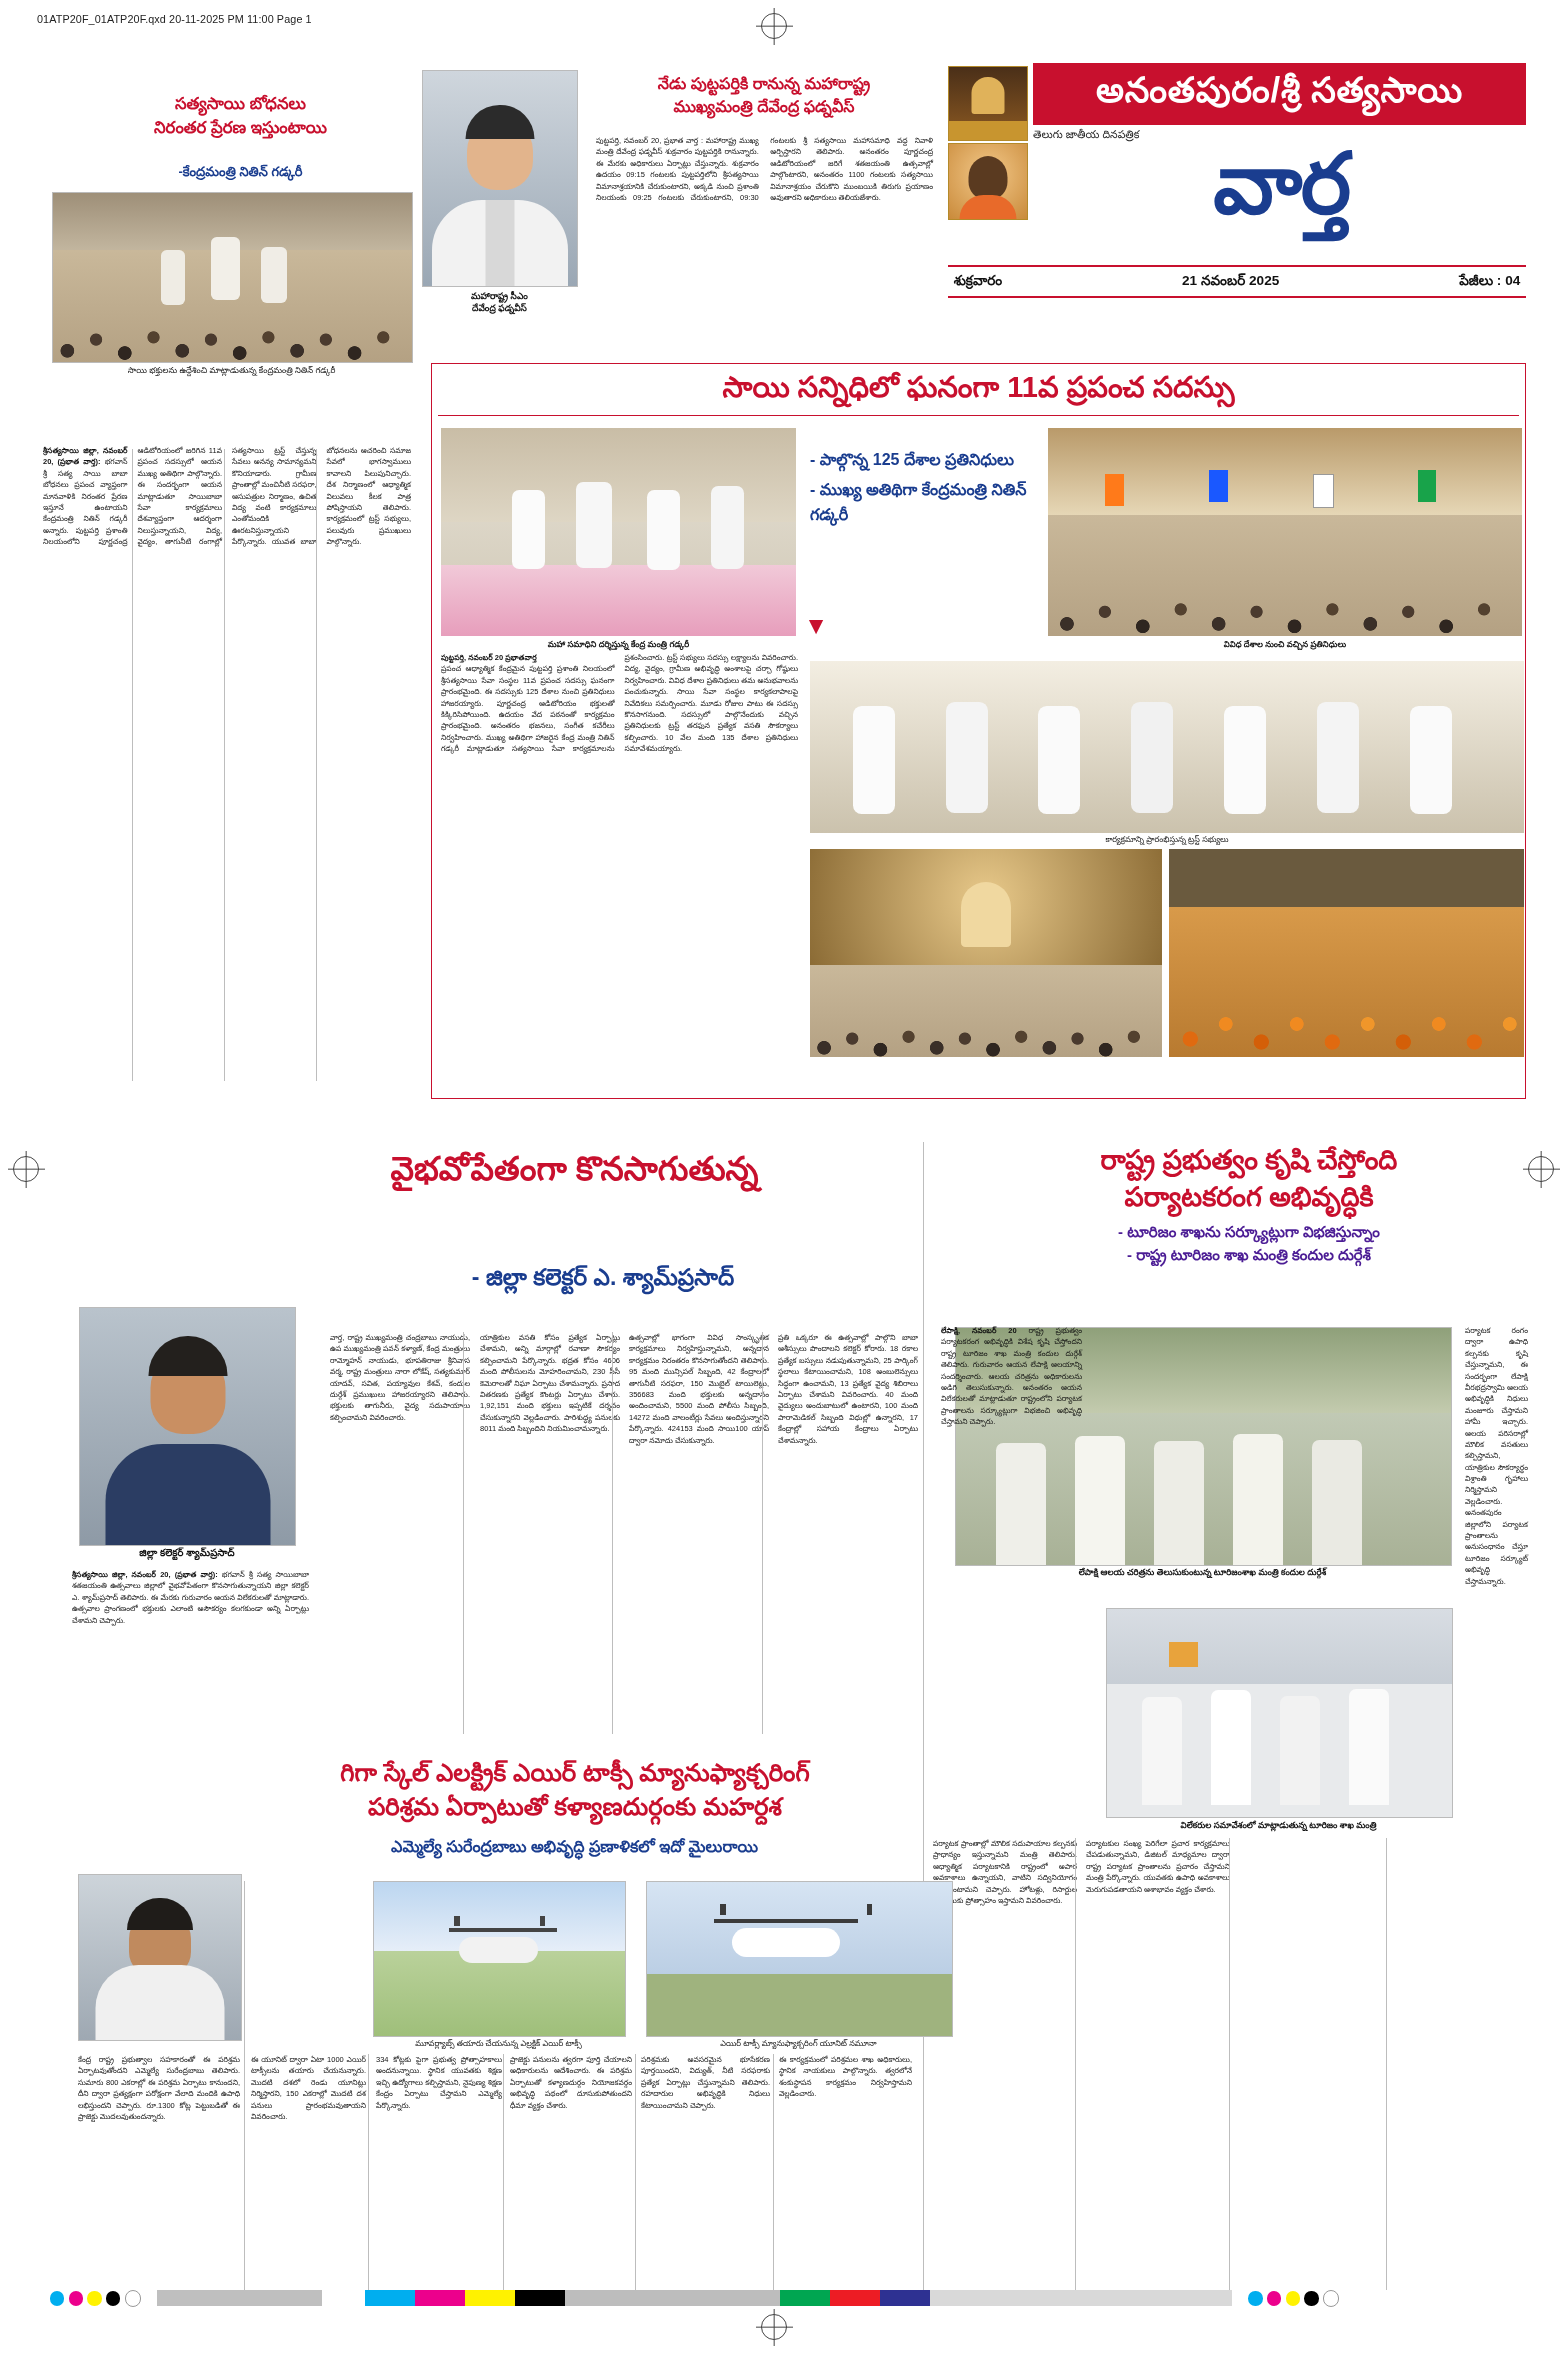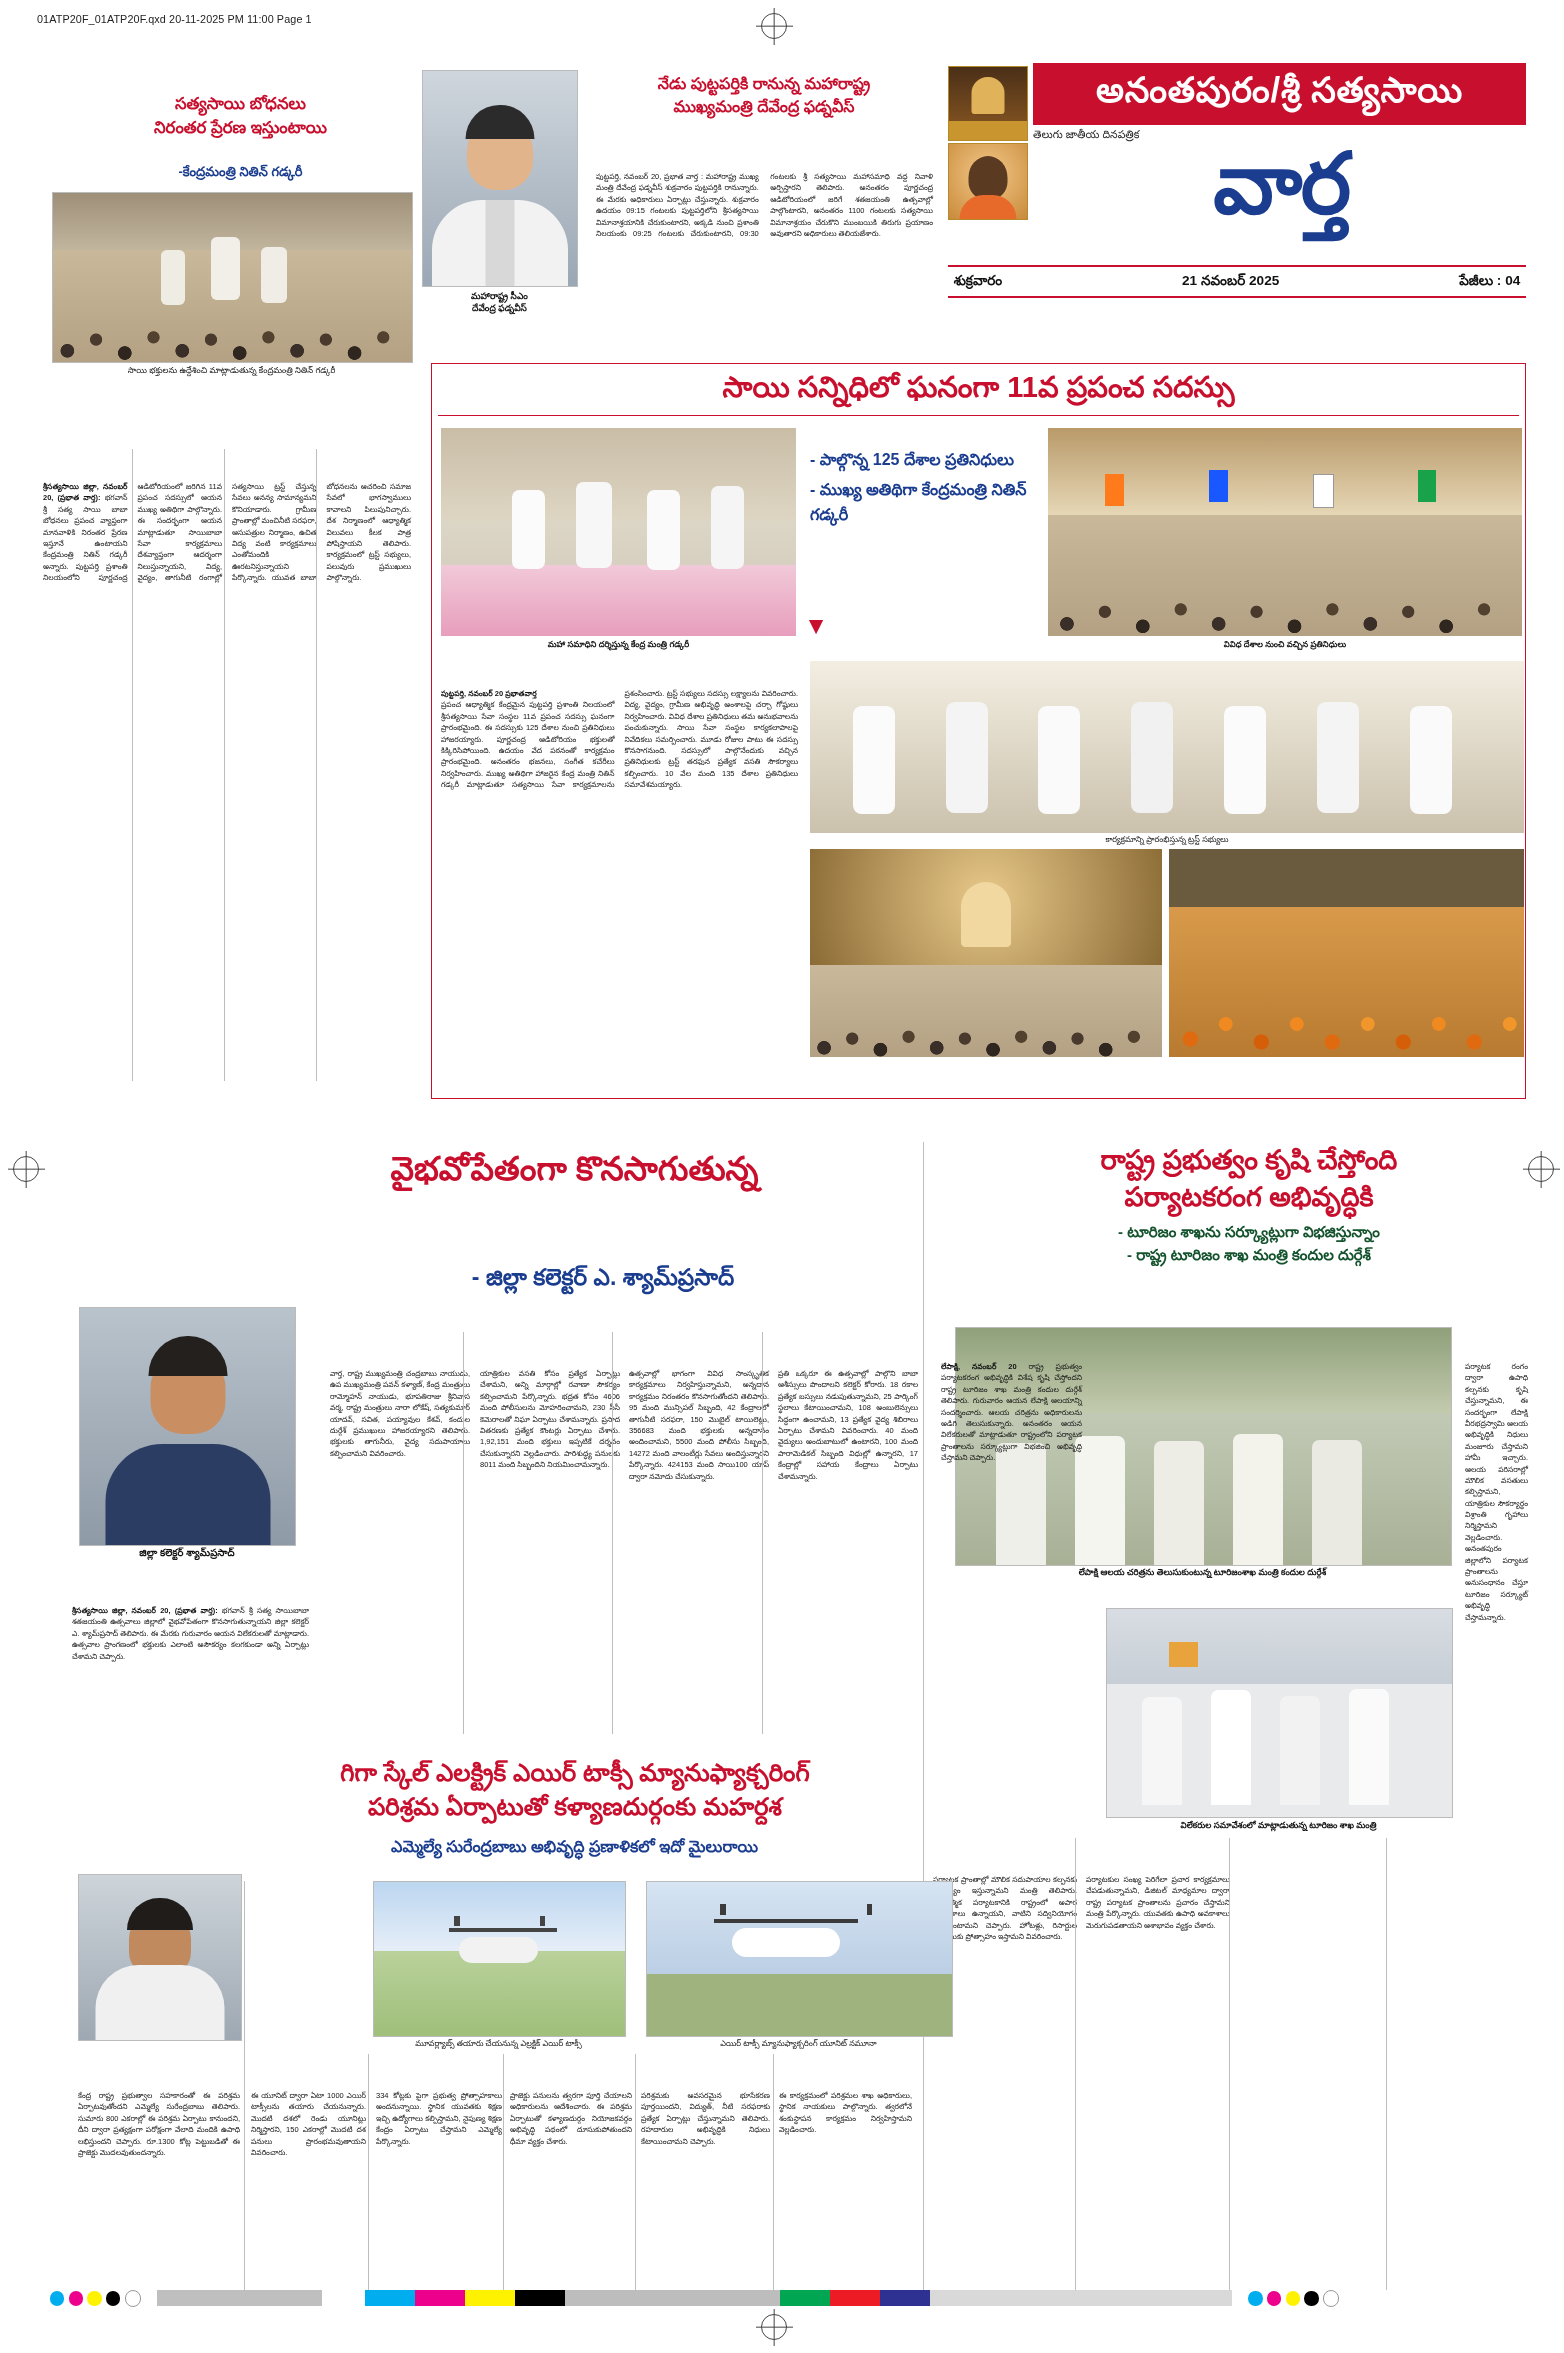--- a/index.html
+++ b/index.html
@@ -7,21 +7,21 @@
   .page{position:absolute;left:0;top:0;width:1526px;height:2354px;background:#fff;}
 
   
   .slug{position:absolute;left:37px;top:13px;font-size:10.8px;color:#222;letter-spacing:0.1px;white-space:nowrap;}
   .regmark{position:absolute;width:24.4px;height:24.4px;border-radius:50%;border:0.7px solid #444;}
   .regmark:before,.regmark:after{content:"";position:absolute;background:#444;}
   .regmark:before{left:50%;top:-6.5px;width:0.7px;height:37px;transform:translateX(-50%);}
   .regmark:after{top:50%;left:-6.5px;height:0.7px;width:37px;transform:translateY(-50%);}
 
   
-  .te{font-family:"Liberation Sans",sans-serif;margin-top:36px;}
+  .te{font-family:"Liberation Sans",sans-serif;}
   .body-txt{font-size:7.5px;line-height:1.52;text-align:justify;color:#111;}
 
   
   .masthead{position:absolute;left:948px;top:63px;width:578px;height:237px;}
   .mast-band{position:absolute;left:85px;top:0;width:493px;height:62px;background:#c8102e;color:#fff;
     font-size:35px;font-weight:bold;display:flex;align-items:center;justify-content:center;letter-spacing:0.7px;}
   .mast-sub{position:absolute;left:85px;top:65px;width:493px;font-size:10.8px;color:#222;text-align:left;}
   .mast-varta{position:absolute;left:86px;top:78px;width:495px;height:115px;color:#1a3d8f;font-size:85px;
     font-weight:bold;text-align:center;line-height:1.0;letter-spacing:-1.4px;}
   .mast-logo{position:absolute;left:0;top:2.9px;width:78px;height:73px;border:0.7px solid #b48a2a;overflow:hidden;background:#2a1d1a;}
@@ -74,21 +74,21 @@
   .s2-photo{position:absolute;left:79px;top:1307px;width:215px;height:237px;overflow:hidden;border:0.7px solid #bbb;}
   .s2-cap{position:absolute;left:72px;top:1547px;width:230px;text-align:center;font-size:10px;font-weight:bold;color:#111;}
   .s2-c1{position:absolute;left:330px;top:1332px;width:140px;height:402px;}
   .s2-c2{position:absolute;left:480px;top:1332px;width:140px;height:402px;}
   .s2-c3{position:absolute;left:629px;top:1332px;width:140px;height:402px;}
   .s2-c4{position:absolute;left:778px;top:1332px;width:140px;height:402px;}
   .s2-left-txt{position:absolute;left:72px;top:1569px;width:237px;height:165px;}
 
   
   .s3-head{position:absolute;left:962px;top:1142px;width:574px;text-align:center;color:#c8102e;font-size:27px;font-weight:bold;line-height:1.38;}
-  .s3-sub{position:absolute;left:962px;top:1221px;width:574px;text-align:center;color:#14532d;font-size:15px;font-weight:bold;line-height:1.5;}
+  .s3-sub{position:absolute;left:962px;top:1221px;width:574px;text-align:center;color:#4c1d95;font-size:15px;font-weight:bold;line-height:1.5;}
   .s3-c1{position:absolute;left:941px;top:1325px;width:141px;height:503px;}
   .s3-photo1{position:absolute;left:955px;top:1327px;width:495px;height:237px;overflow:hidden;border:0.7px solid #bbb;}
   .s3-cap1{position:absolute;left:955px;top:1567px;width:495px;font-size:8.6px;text-align:center;font-weight:bold;}
   .s3-photo2{position:absolute;left:1106px;top:1608px;width:345px;height:208px;overflow:hidden;border:0.7px solid #bbb;}
   .s3-cap2{position:absolute;left:1106px;top:1820px;width:345px;font-size:8.6px;text-align:center;font-weight:bold;}
 
   
   .s4-head{position:absolute;left:180px;top:1756px;width:790px;text-align:center;color:#c8102e;font-size:24.4px;font-weight:bold;line-height:1.4;}
   .s4-sub{position:absolute;left:273px;top:1838px;width:603px;text-align:center;color:#1a3d8f;font-size:16px;font-weight:bold;}
   .s4-photo{position:absolute;left:78px;top:1874px;width:162px;height:165px;overflow:hidden;border:0.7px solid #bbb;}

